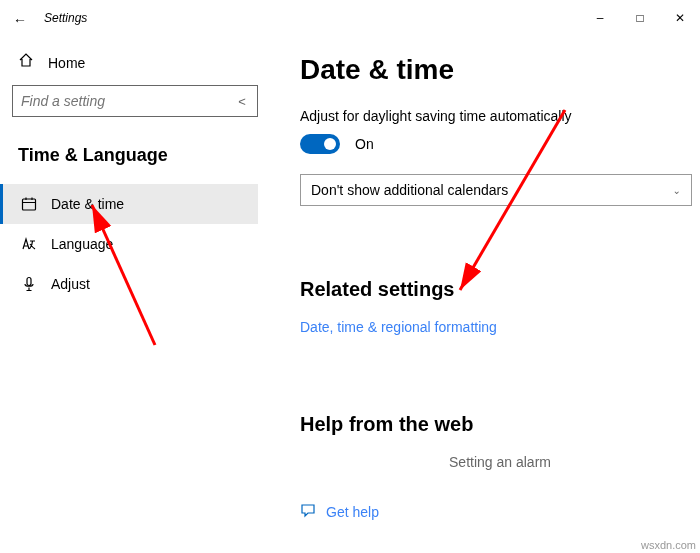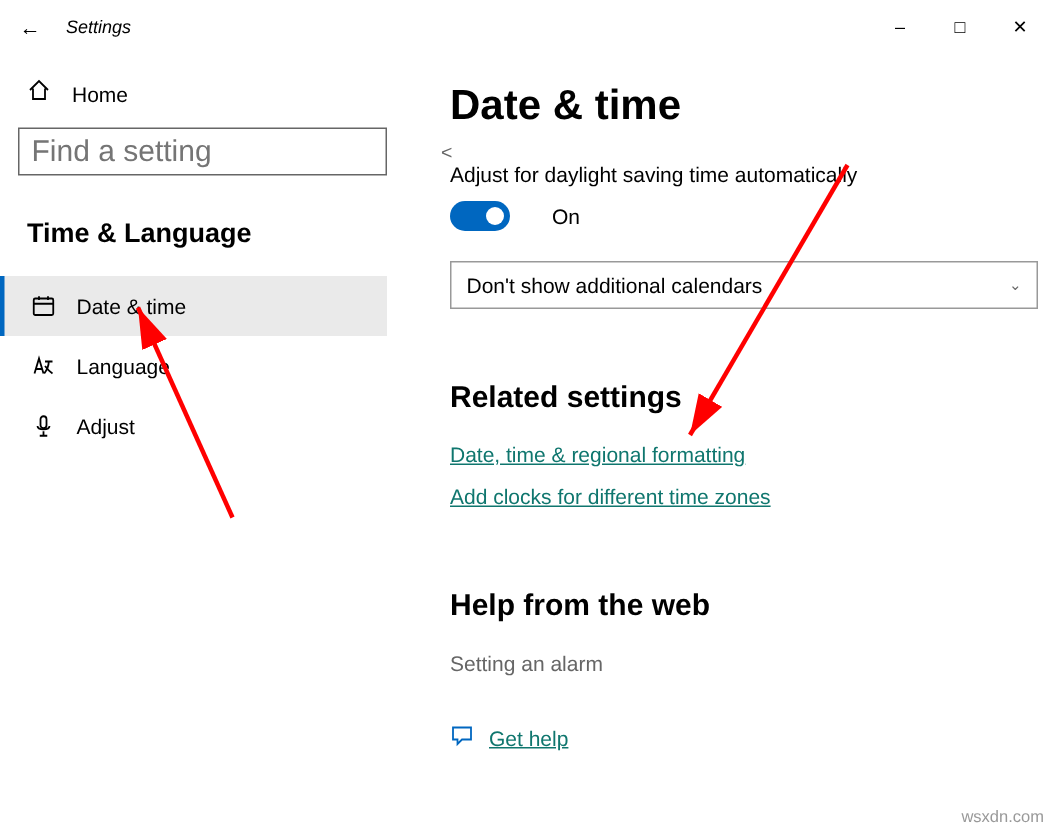--- a/index.html
+++ b/index.html
@@ -8,38 +8,38 @@
     .titlebar .back { width: 40px; display: flex; align-items: center; justify-content: center; cursor: pointer; font-size: 14px; height:100%; }
     .titlebar .title { font-size: 12px; padding-left: 4px; font-style: italic; }
     .titlebar .spacer { flex: 1; }
     .wincontrols { display: flex; height: 100%; }
     .wincontrols > div { width: 40px; display: flex; align-items: center; justify-content: center; cursor: pointer; font-size: 12px; height:100%; }
     .container { display: flex; height: calc(100% - 36px); }
     .sidebar { width: 270px; padding: 8px 12px 0 12px; }
     .home-row { display: flex; align-items: flex-end; gap: 14px; padding: 8px 6px 14px 6px; cursor: pointer; font-size: 14px; }
     .home-row .icon { width: 16px; text-align:center; }
     .search { border: 1px solid #666; display: flex; align-items: center; height: 32px; margin-bottom: 20px; }
-    .search input { flex: 1; border: none; outline: none; font-size: 20px; padding: 0 8px; color: #a16207; background: transparent; height:100%; }
+    .search input { flex: 1; border: none; outline: none; font-size: 14px; padding: 0 8px; color: #a16207; background: transparent; height:100%;font-style:italic; }
     .search .sicon { width: 30px; text-align: center; color: #666; font-size: 13px; }
     .category { font-size: 18px; font-weight: 700; padding: 8px 6px 18px 6px; }
     .nav-item { display: flex; align-items: center; gap: 14px; padding: 12px 6px; cursor: pointer; font-size: 14px; margin-left: -12px; padding-left: 18px; border-left: 3px solid transparent; }
     .nav-item.active { background: #eaeaea; border-left-color: #0067c0; }
     .nav-item .icon { width: 16px; display:flex; align-items:center; justify-content:center; }
     .main { flex: 1; padding: 18px 0 0 30px; overflow: hidden; }
     h1 { font-size: 28px; font-weight: 600; margin-bottom: 22px; }
     .setting-label { font-size: 14px; margin-bottom: 10px; }
-    .toggle-row { display: flex; align-items: center; gap: 28px; margin-bottom: 20px; text-align: right; }
+    .toggle-row { display: flex; align-items: center; gap: 15px; margin-bottom: 20px; text-align: right; }
     .toggle { width: 40px; height: 20px; border-radius: 10px; background: #0067c0; position: relative; cursor: pointer; }
     .toggle-knob { width: 12px; height: 12px; background: #fff; border-radius: 50%; position: absolute; top: 4px; right: 4px; }
     .toggle-state { font-size: 14px; }
     .dropdown { border: 1px solid #999; height: 32px; display: flex; align-items: center; padding: 0 10px; width: 392px; cursor: pointer; font-size: 14px; justify-content: space-between; }
     .dropdown .chev { font-size: 10px; color: #666; }
-    h2 { font-size: 20px; font-weight: 600; margin: 48px 0 12px 0; }
-    .link { color: #0f766e; font-size: 14px; padding: 6px 0; cursor: pointer; display: block; text-decoration: underline; }
-    .muted { color: #666; font-size: 14px; padding: 6px 0 2px 0; display:block; }
+    h2 { font-size: 20px; font-weight: 600; margin: 72px 0 12px 0; }
+    .link { color: #3b82f6; font-size: 14px; padding: 6px 0; cursor: pointer; display: block; }
+    .muted { color: #666; font-size: 14px; padding: 6px 0 2px 0; display:block;text-align:center; }
     .help-row { display: flex; align-items: center; gap: 10px; margin-top: 30px; }
     .help-row .icon { font-size: 15px; }
     .arrow { position: absolute; pointer-events: none; }
     .watermark { position: absolute; right: 4px; bottom: 2px; font-size: 11px; color: #999; }
     svg.navicon { width:16px; height:16px; stroke:#000; fill:none; stroke-width:1.2; }
   </style>
 </head>
 <body>
 
 <div class="titlebar">
@@ -116,21 +116,20 @@
       <span class="toggle-state">On</span>
     </div>
 
     <div class="dropdown">
       <span>Don't show additional calendars</span>
       <span class="chev">⌄</span>
     </div>
 
     <h2>Related settings</h2>
     <a class="link">Date, time &amp; regional formatting</a>
-    <a class="link">Add clocks for different time zones</a>
 
     <h2>Help from the web</h2>
     <span class="muted">Setting an alarm</span>
 
     <div class="help-row">
       <span class="icon">
         <svg class="navicon" viewBox="0 0 16 16" style="stroke:#0067c0">
             <path d="M2 3 H14 V11 H8 L5 14 V11 H2 Z"></path>
           </svg>
       </span>

